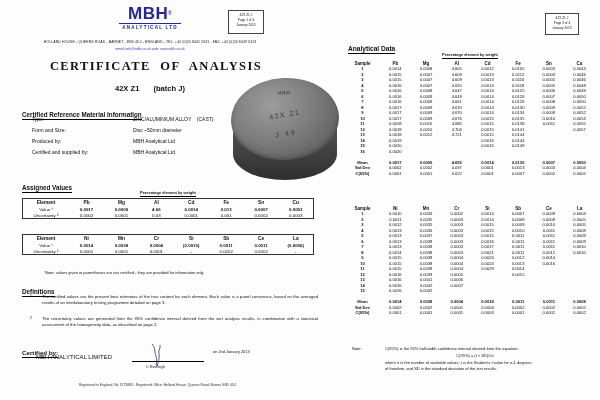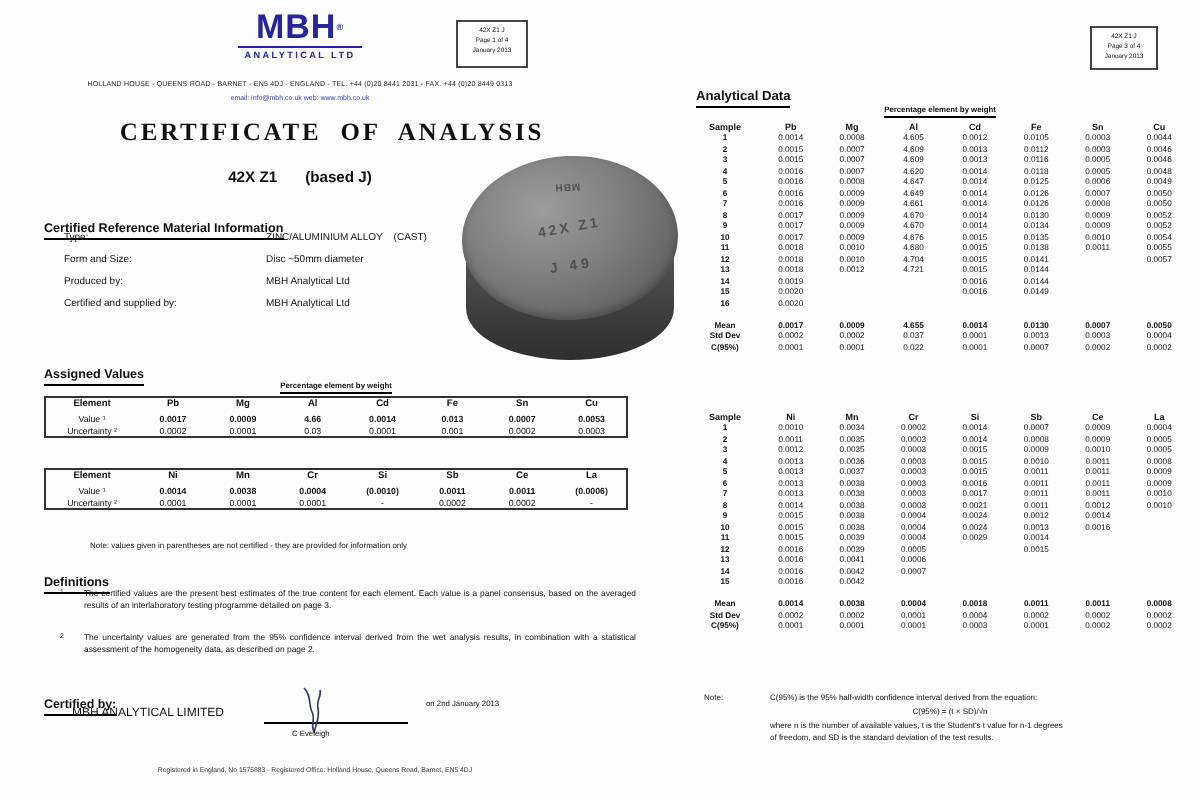--- a/index.html
+++ b/index.html
@@ -15,21 +15,21 @@
   .logo-mbh { font-size:17px; font-weight:bold; color:#26259c; letter-spacing:0.5px; line-height:17px; font-family:"Liberation Sans",sans-serif; }
   .logo-reg { font-size:4.5px; vertical-align:top; color:#26259c; }
   .logo-bar { width:62px; height:1.6px; background:#26259c; margin:0.5px auto 0.8px; }
   .logo-sub { font-size:4.6px; font-weight:bold; color:#26259c; letter-spacing:1.2px; }
 
   .corner-box { border:0.7px solid #444; font-size:3.2px; line-height:1.6; text-align:center; padding-top:1.5px; background:#fff; }
 
   .addr { left:0; top:40px; width:300px; font-size:3.5px; color:#222; text-align:center; letter-spacing:0.1px; }
   .contact { left:0; top:46.5px; width:300px; font-size:3.5px; color:#3b3bb0; text-align:center; }
 
-  .title { left:16px; top:59px; width:300px; text-align:center; font-family:"Liberation Serif", serif; font-weight:bold; font-size:12.5px; letter-spacing:1.4px; word-spacing:5px; }
+  .title { left:6px; top:59px; width:300px; text-align:center; font-family:"Liberation Serif", serif; font-weight:bold; font-size:12.5px; letter-spacing:1.4px; word-spacing:5px; }
   .prodline { left:0; top:84px; width:300px; display:flex; justify-content:center; gap:14px; font-size:7.6px; font-weight:bold; }
 
   .h-sec { font-size:6.3px; font-weight:bold; }
 
   .inforow { font-size:5px; }
   .inforow .lab { position:absolute; left:32px; white-space:nowrap; }
   .inforow .val { position:absolute; left:133px; white-space:pre; }
 
   
   .disc { left:229px; top:76px; width:112px; height:114px; }
@@ -87,21 +87,21 @@
       <div>January 2013</div>
     </div>
 
     <div class="abs addr">HOLLAND HOUSE - QUEENS ROAD - BARNET - EN5 4DJ - ENGLAND - TEL. +44 (0)20 8441 2031 - FAX. +44 (0)20 8449 0313</div>
     <div class="abs contact">email: info@mbh.co.uk    web: www.mbh.co.uk</div>
 
     <div class="abs title">CERTIFICATE OF ANALYSIS</div>
 
     <div class="abs prodline">
       <span>42X Z1</span>
-      <span>(based J)</span>
+      <span>(batch J)</span>
     </div>
 
     <div class="abs" style="left:22px;top:103px;">
       <span class="h-sec uline">Certified Reference Material Information</span>
     </div>
 
     <div class="abs inforow" style="top:116px;width:335px;">
       <span class="lab">Type:</span>
       <span class="val">ZINC/ALUMINIUM ALLOY    (CAST)</span>
     </div>

